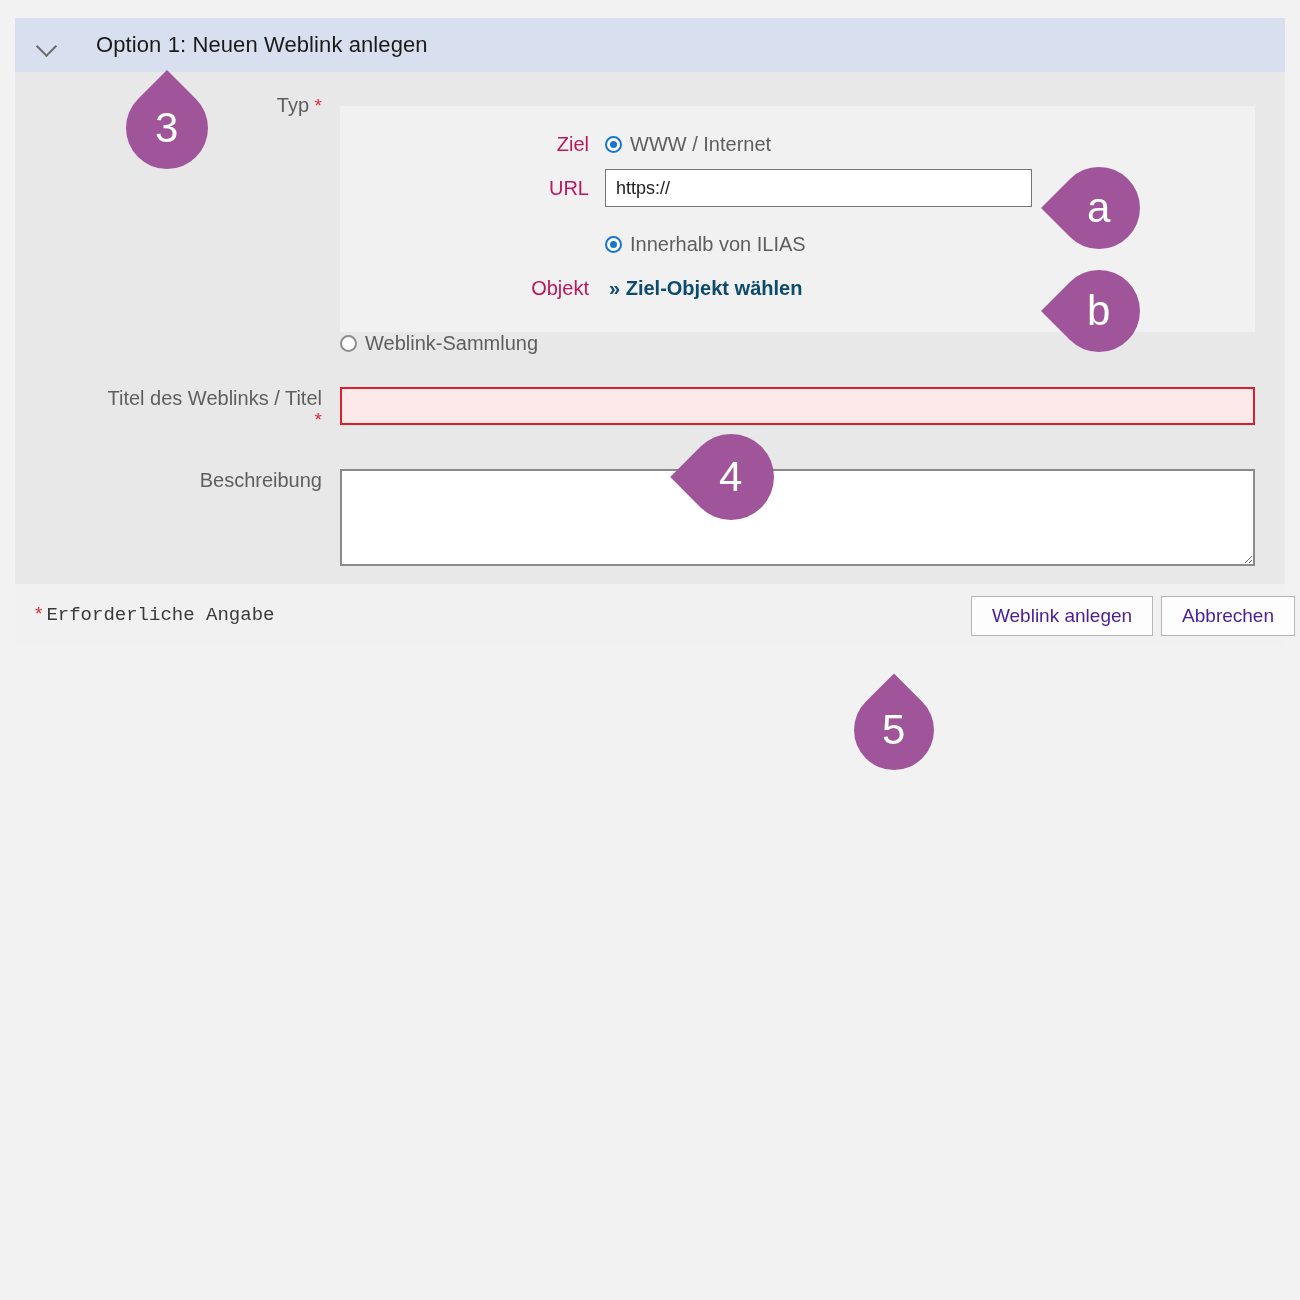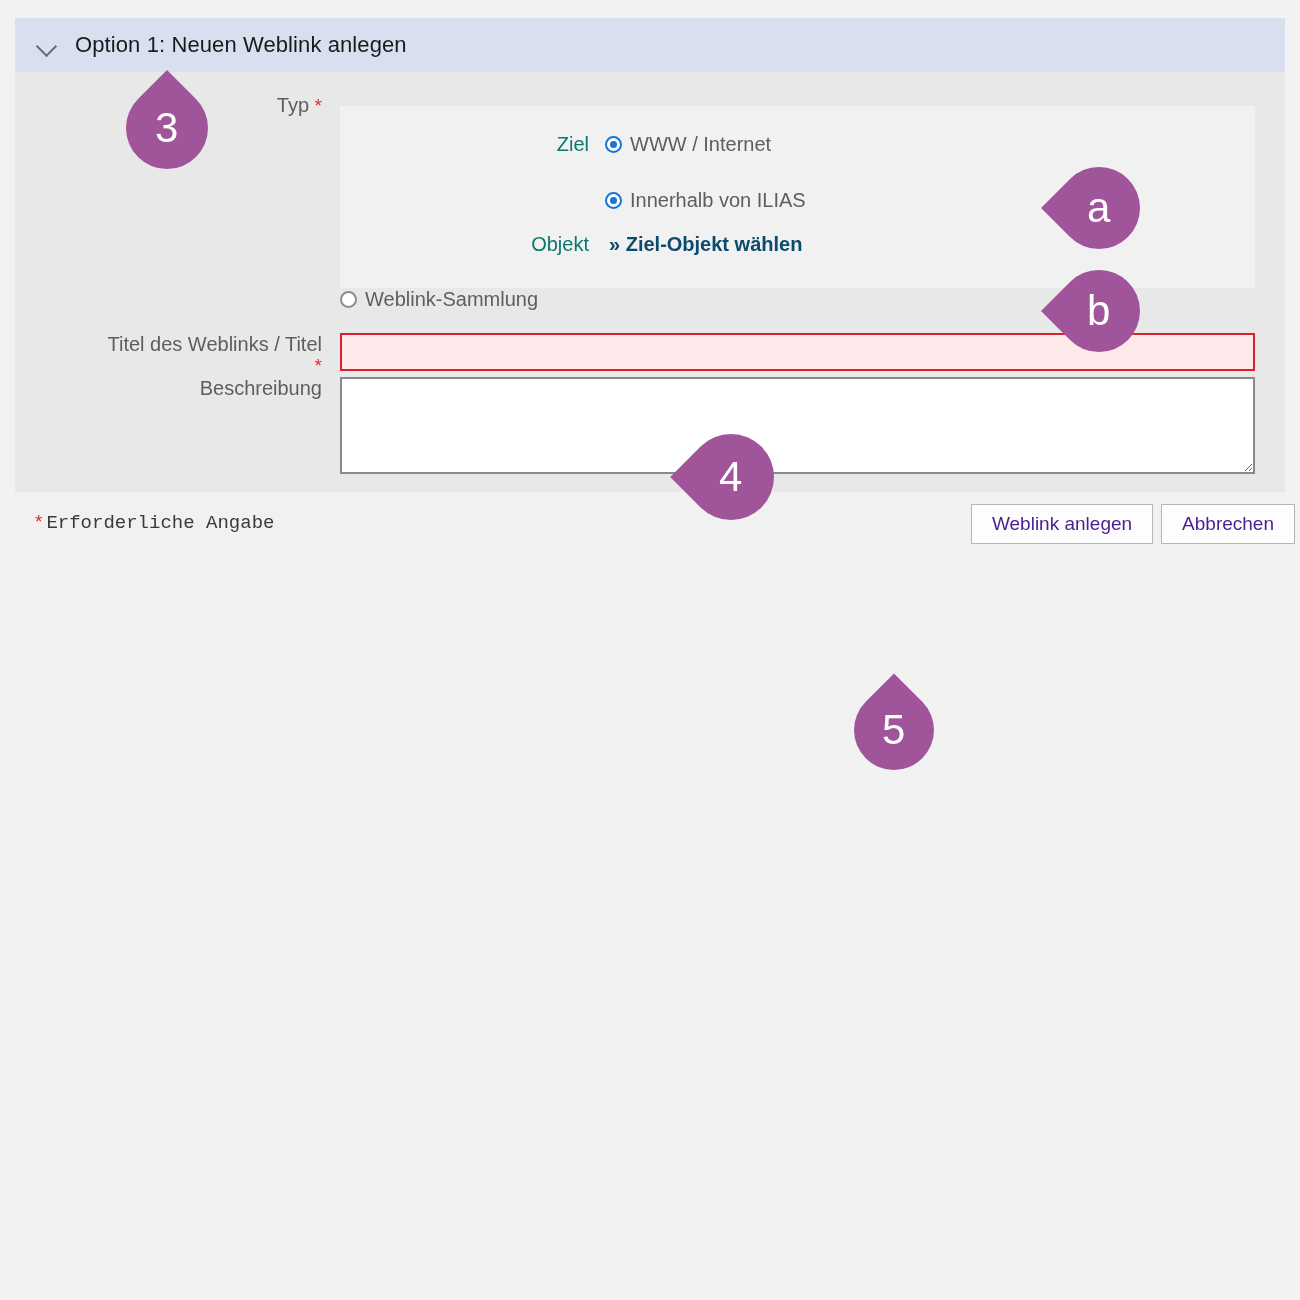--- a/index.html
+++ b/index.html
@@ -25,20 +25,21 @@
     background: #e8e8e8;
   }
 
   #section-header {
     height: 54px;
     background: #d8e0ef;
     display: flex;
     align-items: center;
     padding-left: 20px;
     box-sizing: border-box;
+    gap: 21px;
   }
   #chevron-icon {
     width: 26px;
     height: 26px;
     flex: 0 0 26px;
     position: relative;
     margin-right: 14px;
   }
   #chevron-icon::before {
     content: "";
@@ -134,21 +135,21 @@
     align-items: center;
     min-height: 44px;
   }
   .sub-label {
     width: 265px;
     flex: 0 0 265px;
     text-align: right;
     padding-right: 16px;
     box-sizing: border-box;
     font-size: 20px;
-    color: #0f766e;
+    color: #be185d;
   }
   .sub-field {
     flex: 1 1 auto;
     display: flex;
     align-items: center;
   }
 
   
   #url-input {
     width: 427px;
@@ -291,20 +292,26 @@
           <div class="sub-row">
             <div class="sub-label">Ziel</div>
             <div class="sub-field">
               <label class="radio-line">
                 <span class="radio checked"></span>
                 <span>WWW / Internet</span>
               </label>
             </div>
           </div>
 
+          <div class="sub-row">
+            <div class="sub-label">URL</div>
+            <div class="sub-field">
+              <input id="url-input" type="text" value="https://" style="">
+            </div>
+          </div>
 
           <div class="sub-row" style="margin-top:12px;">
             <div class="sub-label"></div>
             <div class="sub-field">
               <label class="radio-line">
                 <span class="radio checked"></span>
                 <span>Innerhalb von ILIAS</span>
               </label>
             </div>
           </div>
@@ -319,31 +326,31 @@
         </div>
 
         <label class="radio-line" style="">
           <span class="radio unchecked"></span>
           <span>Weblink-Sammlung</span>
         </label>
 
       </div>
     </div>
 
-    <div class="form-row" style="margin-top:22px;">
+    <div class="form-row" style="margin-top:32px;">
       <div class="row-label">
         <div>Titel des Weblinks / Titel</div>
         <div class="req-star">*</div>
       </div>
       <div class="row-field">
         <input id="title-input" type="text" value="" style="">
       </div>
     </div>
 
-    <div class="form-row" style="">
+    <div class="form-row" style="margin-top:38px;">
       <div class="row-label">Beschreibung</div>
       <div class="row-field">
         <textarea id="description-textarea" style=""></textarea>
       </div>
     </div>
 
   </div>
 
   <div id="form-footer">
     <div id="required-note">

